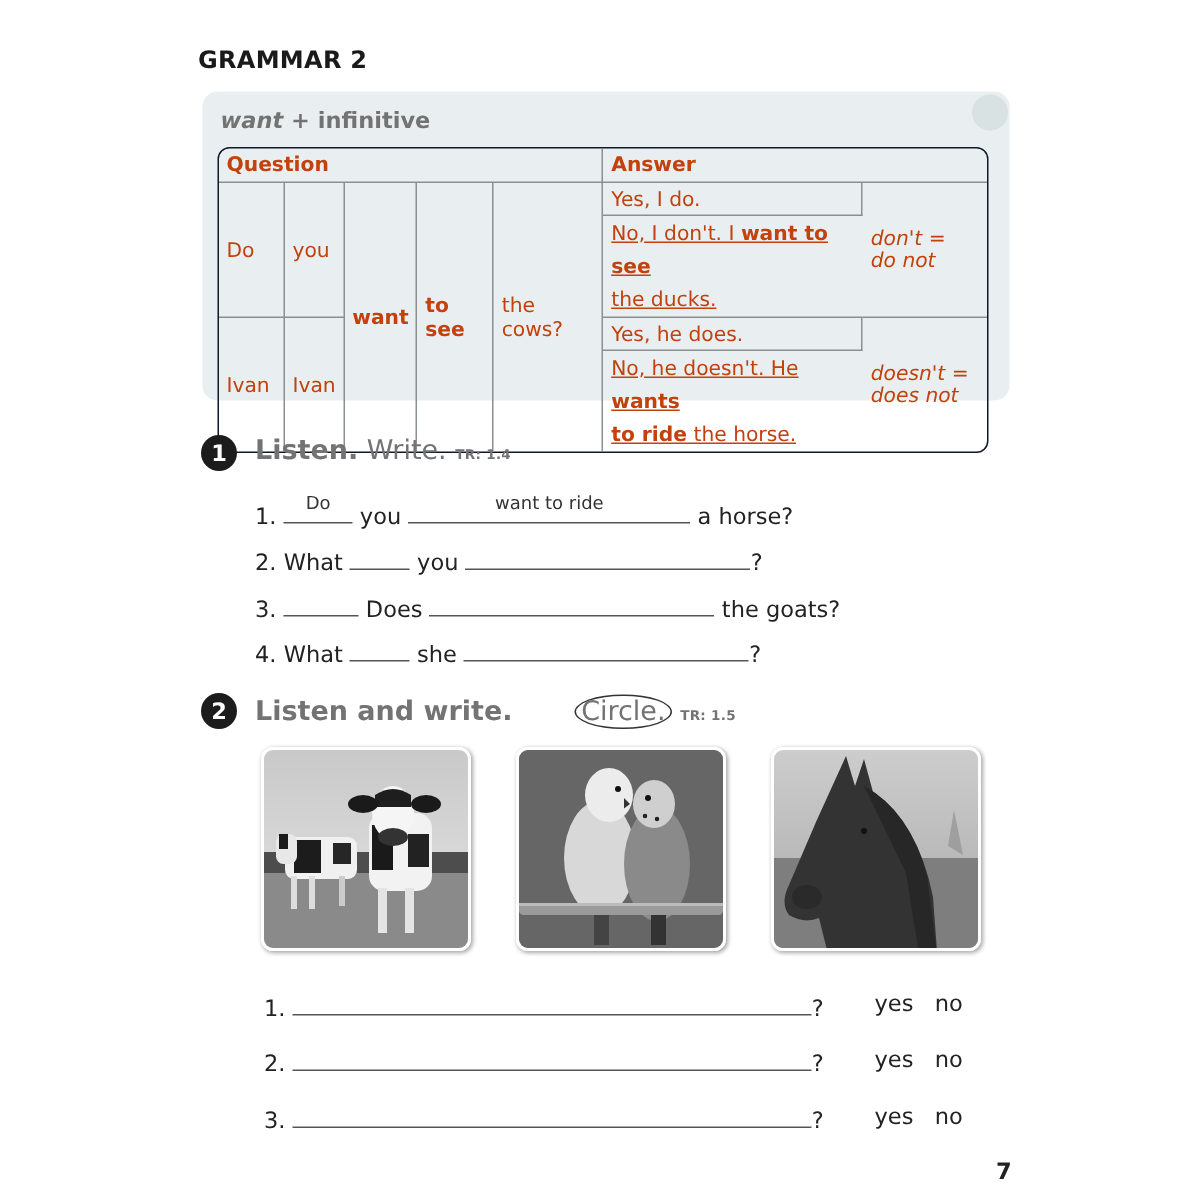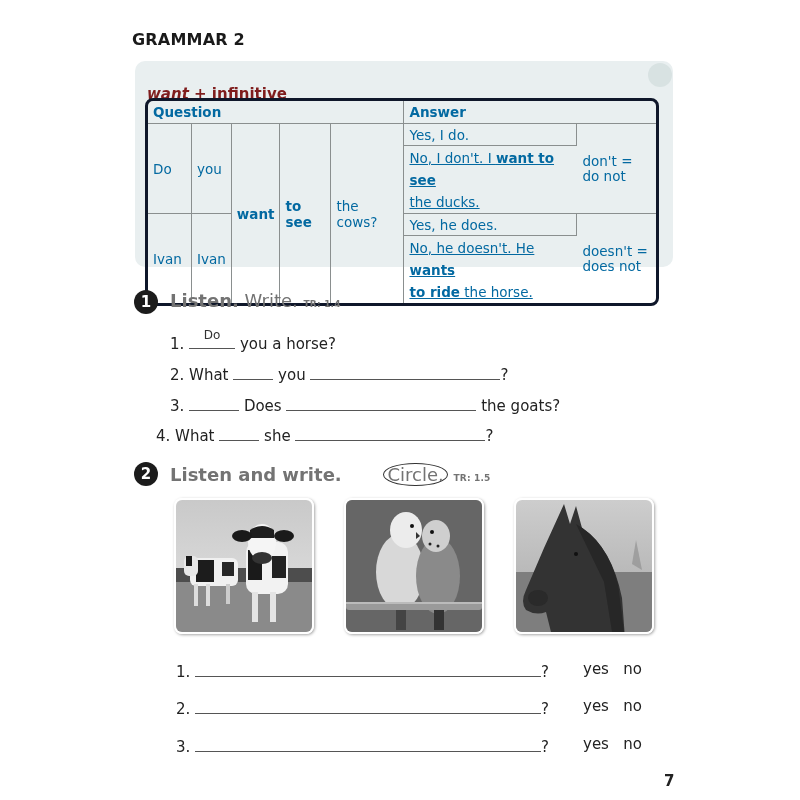--- a/index.html
+++ b/index.html
@@ -1,34 +1,34 @@
 <!DOCTYPE html>
 <html><head>
 <meta charset="utf-8">
 <style>
   html, body { margin:0; padding:0; }
   body { width:800px; height:800px; background:#ffffff; position:relative; overflow:hidden;
          font-family:"DejaVu Sans", sans-serif; color:#222; }
   .abs { position:absolute; }
   .title { left:132px; top:30px; font-size:16px; font-weight:bold; color:#1a1a1a; letter-spacing:0.2px; }
   .panel { left:135px; top:61px; width:538px; height:206px; background:#e9eff0; border-radius:10px; }
-  .panel-title { left:147px; top:71px; font-size:15px; font-weight:bold; color:#7f1d1d;margin-top:14px; }
+  .panel-title { left:147px; top:71px; font-size:15px; font-weight:bold; color:#737373; }
   .panel-title i { font-style:italic; }
   .ghost-circle { left:648px; top:63px; width:24px; height:24px; border-radius:50%; background:#d8e2e2; }
 
   table.gram { position:absolute; left:145px; top:98px; width:514px; border-collapse:separate; border-spacing:0;
-      font-size:13.5px; color:#0369a1; border:3px solid #0f172a; border-radius:8px; }
+      font-size:13.5px; color:#c2410c; border:1px solid #0f172a; border-radius:8px; }
   table.gram td { border-right:1px solid #8a8f8f; border-bottom:1px solid #8a8f8f; padding:0 5px; vertical-align:middle; }
   table.gram tr td:last-child { border-right:none; }
   table.gram tr.last td, table.gram td.nobottom { border-bottom:none; }
   table.gram .hdr td { height:22px; font-weight:600; }
   table.gram td.ans { height:21px; }
   table.gram td.ans2 { height:21px;text-decoration:underline; }
   table.gram b { font-weight:bold; }
-  table.gram .it { line-height:15px; }
+  table.gram .it { font-style:italic; line-height:15px; }
 
   .ex-num { width:24px; height:24px; border-radius:50%; background:#1c1c1c; color:#fff; font-weight:bold;
             font-size:15px; text-align:center; line-height:24px; }
   .ex-head { font-size:18px; color:#737373; }
   .ex-head b { font-weight:bold; }
   .tr { font-size:9px; font-weight:bold; letter-spacing:0.2px; }
   .circled { display:inline-block; border:1px solid #333; border-radius:50%; padding:0 3px; font-weight:normal;margin-left:36px; }
 
   .line-text { font-size:15px; color:#222; white-space:nowrap; }
   .blank { display:inline-block; border-bottom:1px solid #555; height:16px; vertical-align:baseline; position:relative; }
@@ -81,37 +81,38 @@
 </tbody>
   </table>
 
 <div class="abs ex-num" style="left:134px;top:290px">1</div>
 <div class="abs ex-head" style="left:170px;top:290px"><b>Listen.</b><span> Write.</span> <span class="tr">TR: 1.4</span></div>
 
 <div class="abs line-text" style="left:170px;top:332px">
   <span>1.</span>
   <span class="blank" style="width:46px"><span class="hand">Do</span></span>
   <span>you</span>
+  <span class="blank" style="width:188px"><span class="hand">want to ride</span></span>
   <span>a horse?</span>
 </div>
 <div class="abs line-text" style="left:170px;top:363px">
   <span>2.</span>
   <span>What</span>
   <span class="blank" style="width:40px"></span>
   <span>you</span>
   <span class="blank" style="width:190px"></span><span>?</span>
 </div>
 <div class="abs line-text" style="left:170px;top:394px">
   <span>3.</span>
   <span class="blank" style="width:50px"></span>
   <span>Does</span>
   <span class="blank" style="width:190px"></span>
   <span>the goats?</span>
 </div>
-<div class="abs line-text" style="left:156px;top:424px">
+<div class="abs line-text" style="left:170px;top:424px">
   <span>4.</span>
   <span>What</span>
   <span class="blank" style="width:40px"></span>
   <span>she</span>
   <span class="blank" style="width:190px"></span><span>?</span>
 </div>
 
 <div class="abs ex-num" style="left:134px;top:462px">2</div>
 <div class="abs ex-head" style="left:170px;top:463px"><b>Listen and write.</b> <span class="circled">Circle.</span> <span class="tr">TR: 1.5</span></div>
 

